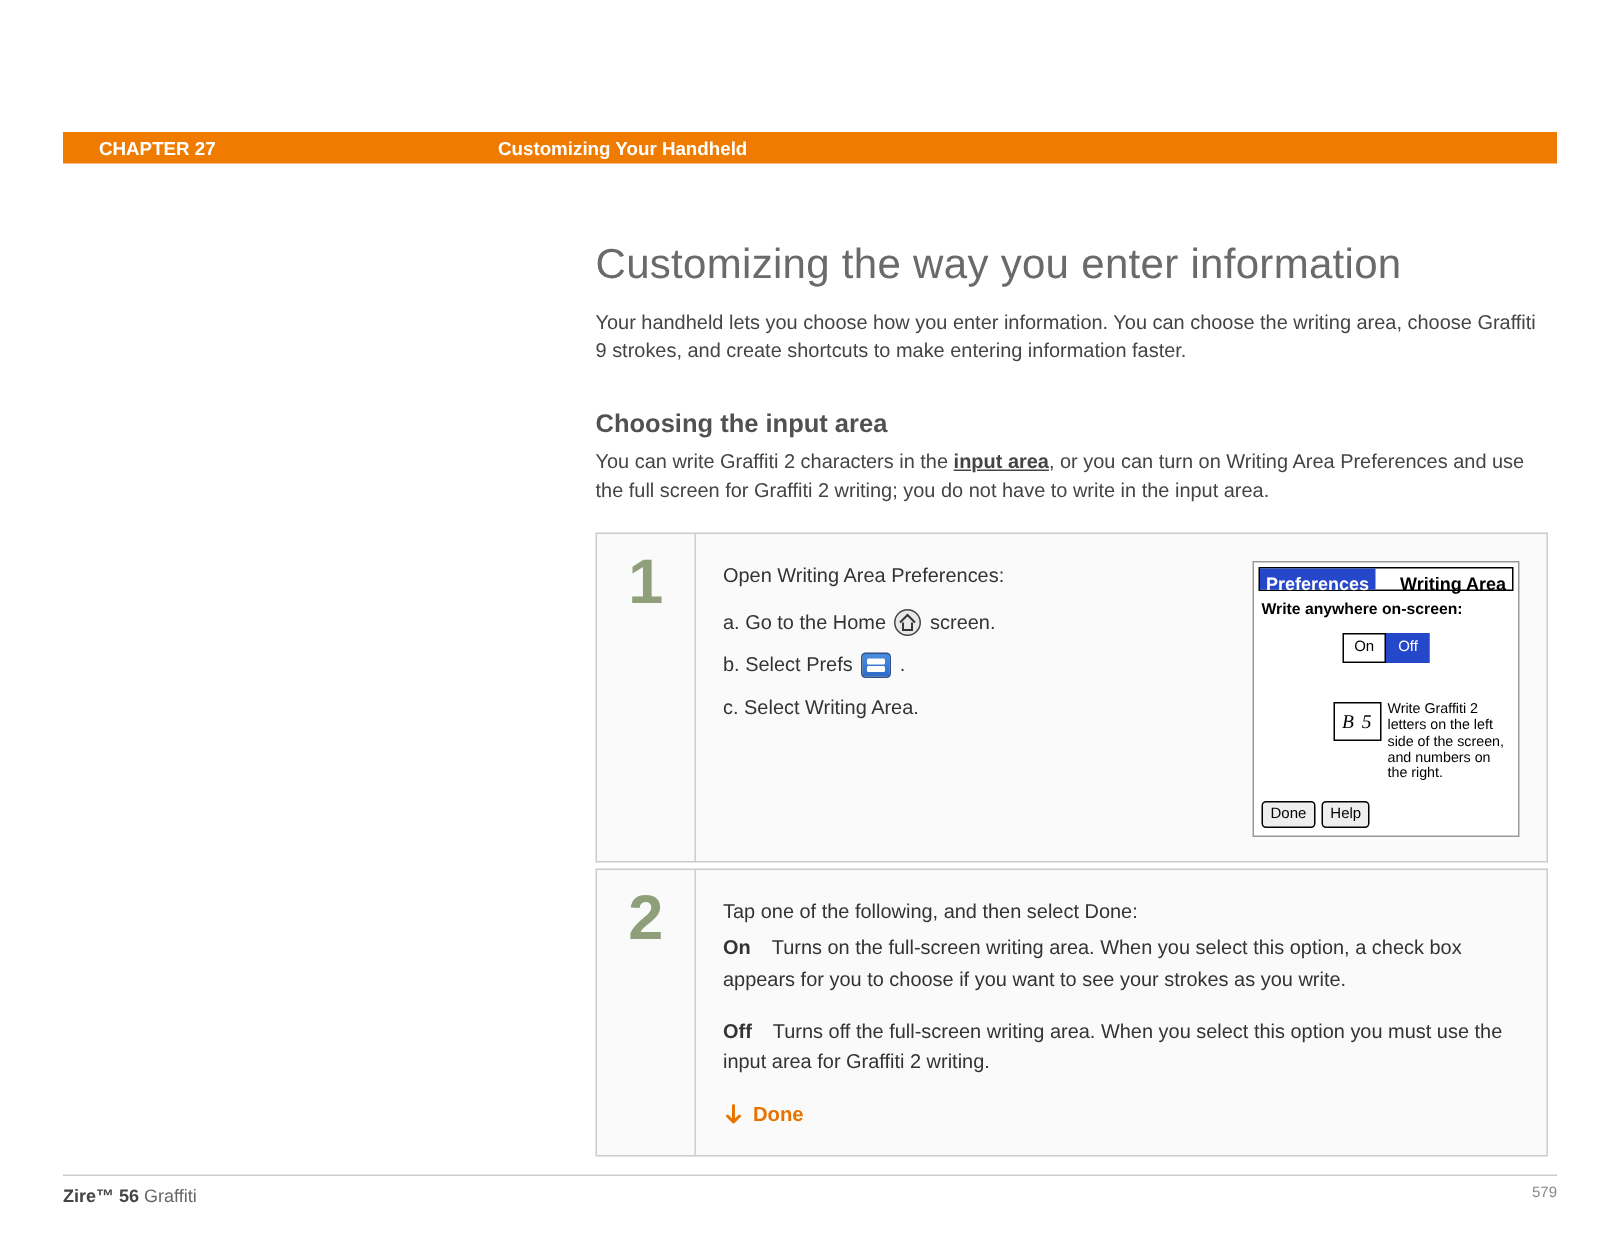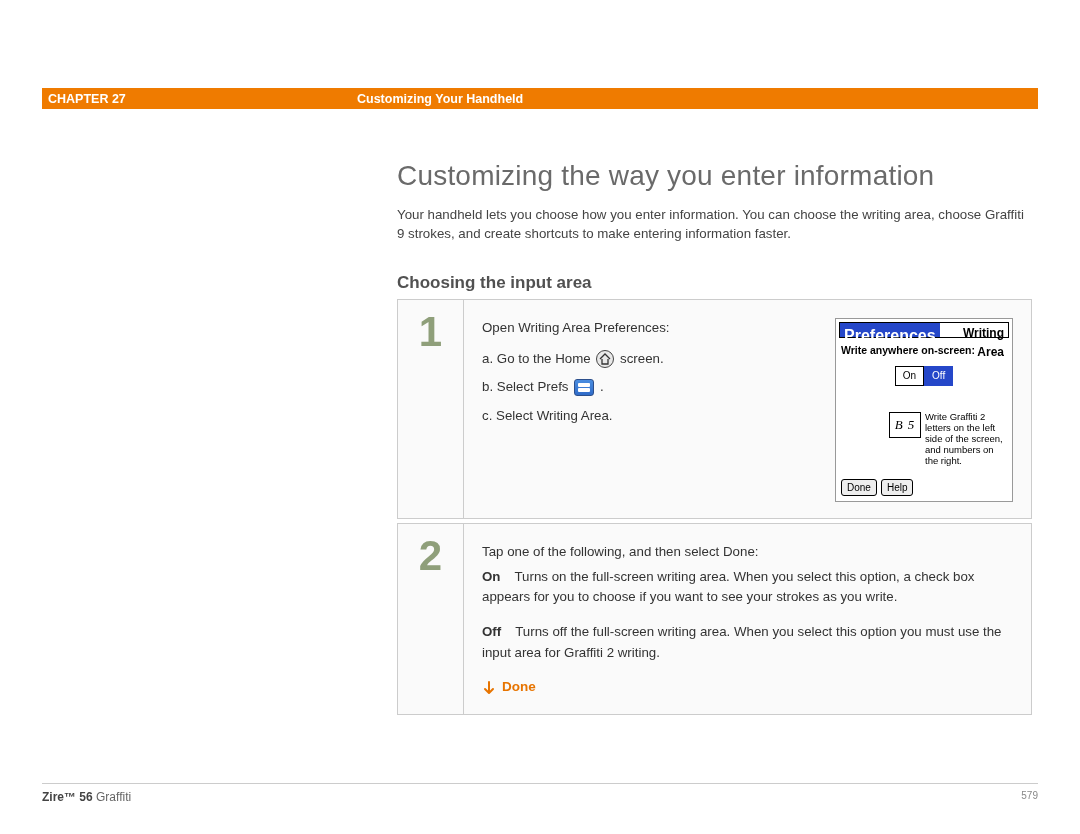--- a/index.html
+++ b/index.html
@@ -17,21 +17,21 @@
     left: 42px;
     right: 42px;
     height: 21px;
     background: #ef7b00;
     display: flex;
     align-items: center;
     color: #fff;
     font-size: 12.5px;
     font-weight: bold;
   }
-  .topbar-chapter { padding-left: 6px; width: 315px; }
+  .topbar-chapter { padding-left: 24px; width: 290px; }
   .topbar-title { }
   .content {
     position: absolute;
     top: 160px;
     left: 397px;
     right: 48px;
   }
   h1 {
     font-size: 28px;
     font-weight: 400;
@@ -135,21 +135,21 @@
     display: flex;
     border: 1px solid #000;
     height: 16px;
     margin-bottom: 4px;
   }
   .dev-header-left {
     background: #2547c9;
     color: #fff;
     font-weight: bold;
     padding: 1px 4px;
-    font-size: 16px;
+    font-size: 12px;
     text-align: right;
   }
   .dev-header-right {
     flex:1;
     text-align: right;
     padding: 1px 4px;
     font-weight: bold;
     font-size: 12px;
     color:#000;
   }
@@ -219,20 +219,23 @@
 <div class="topbar">
   <div class="topbar-chapter">CHAPTER 27</div>
   <div class="topbar-title">Customizing Your Handheld</div>
 </div>
 
 <div class="content">
   <h1>Customizing the way you enter information</h1>
   <p class="intro">Your handheld lets you choose how you enter information. You can choose the writing area, choose Graffiti 9 strokes, and create shortcuts to make entering information faster.</p>
 
   <h2>Choosing the input area</h2>
+  <p class="sub-intro">
+    <span>You can write Graffiti 2 characters in the </span><span class="linkish">input area</span><span>, or you can turn on Writing Area Preferences and use the full screen for Graffiti 2 writing; you do not have to write in the input area.</span>
+  </p>
 
   <div class="step-box">
     <div class="step-num-cell">1</div>
     <div class="step-body">
       <div class="step1-flex">
         <div class="step1-text">
           <p>Open Writing Area Preferences:</p>
           <div class="substep">
             <span>a.  Go to the Home </span>
             <span class="home-icon">

